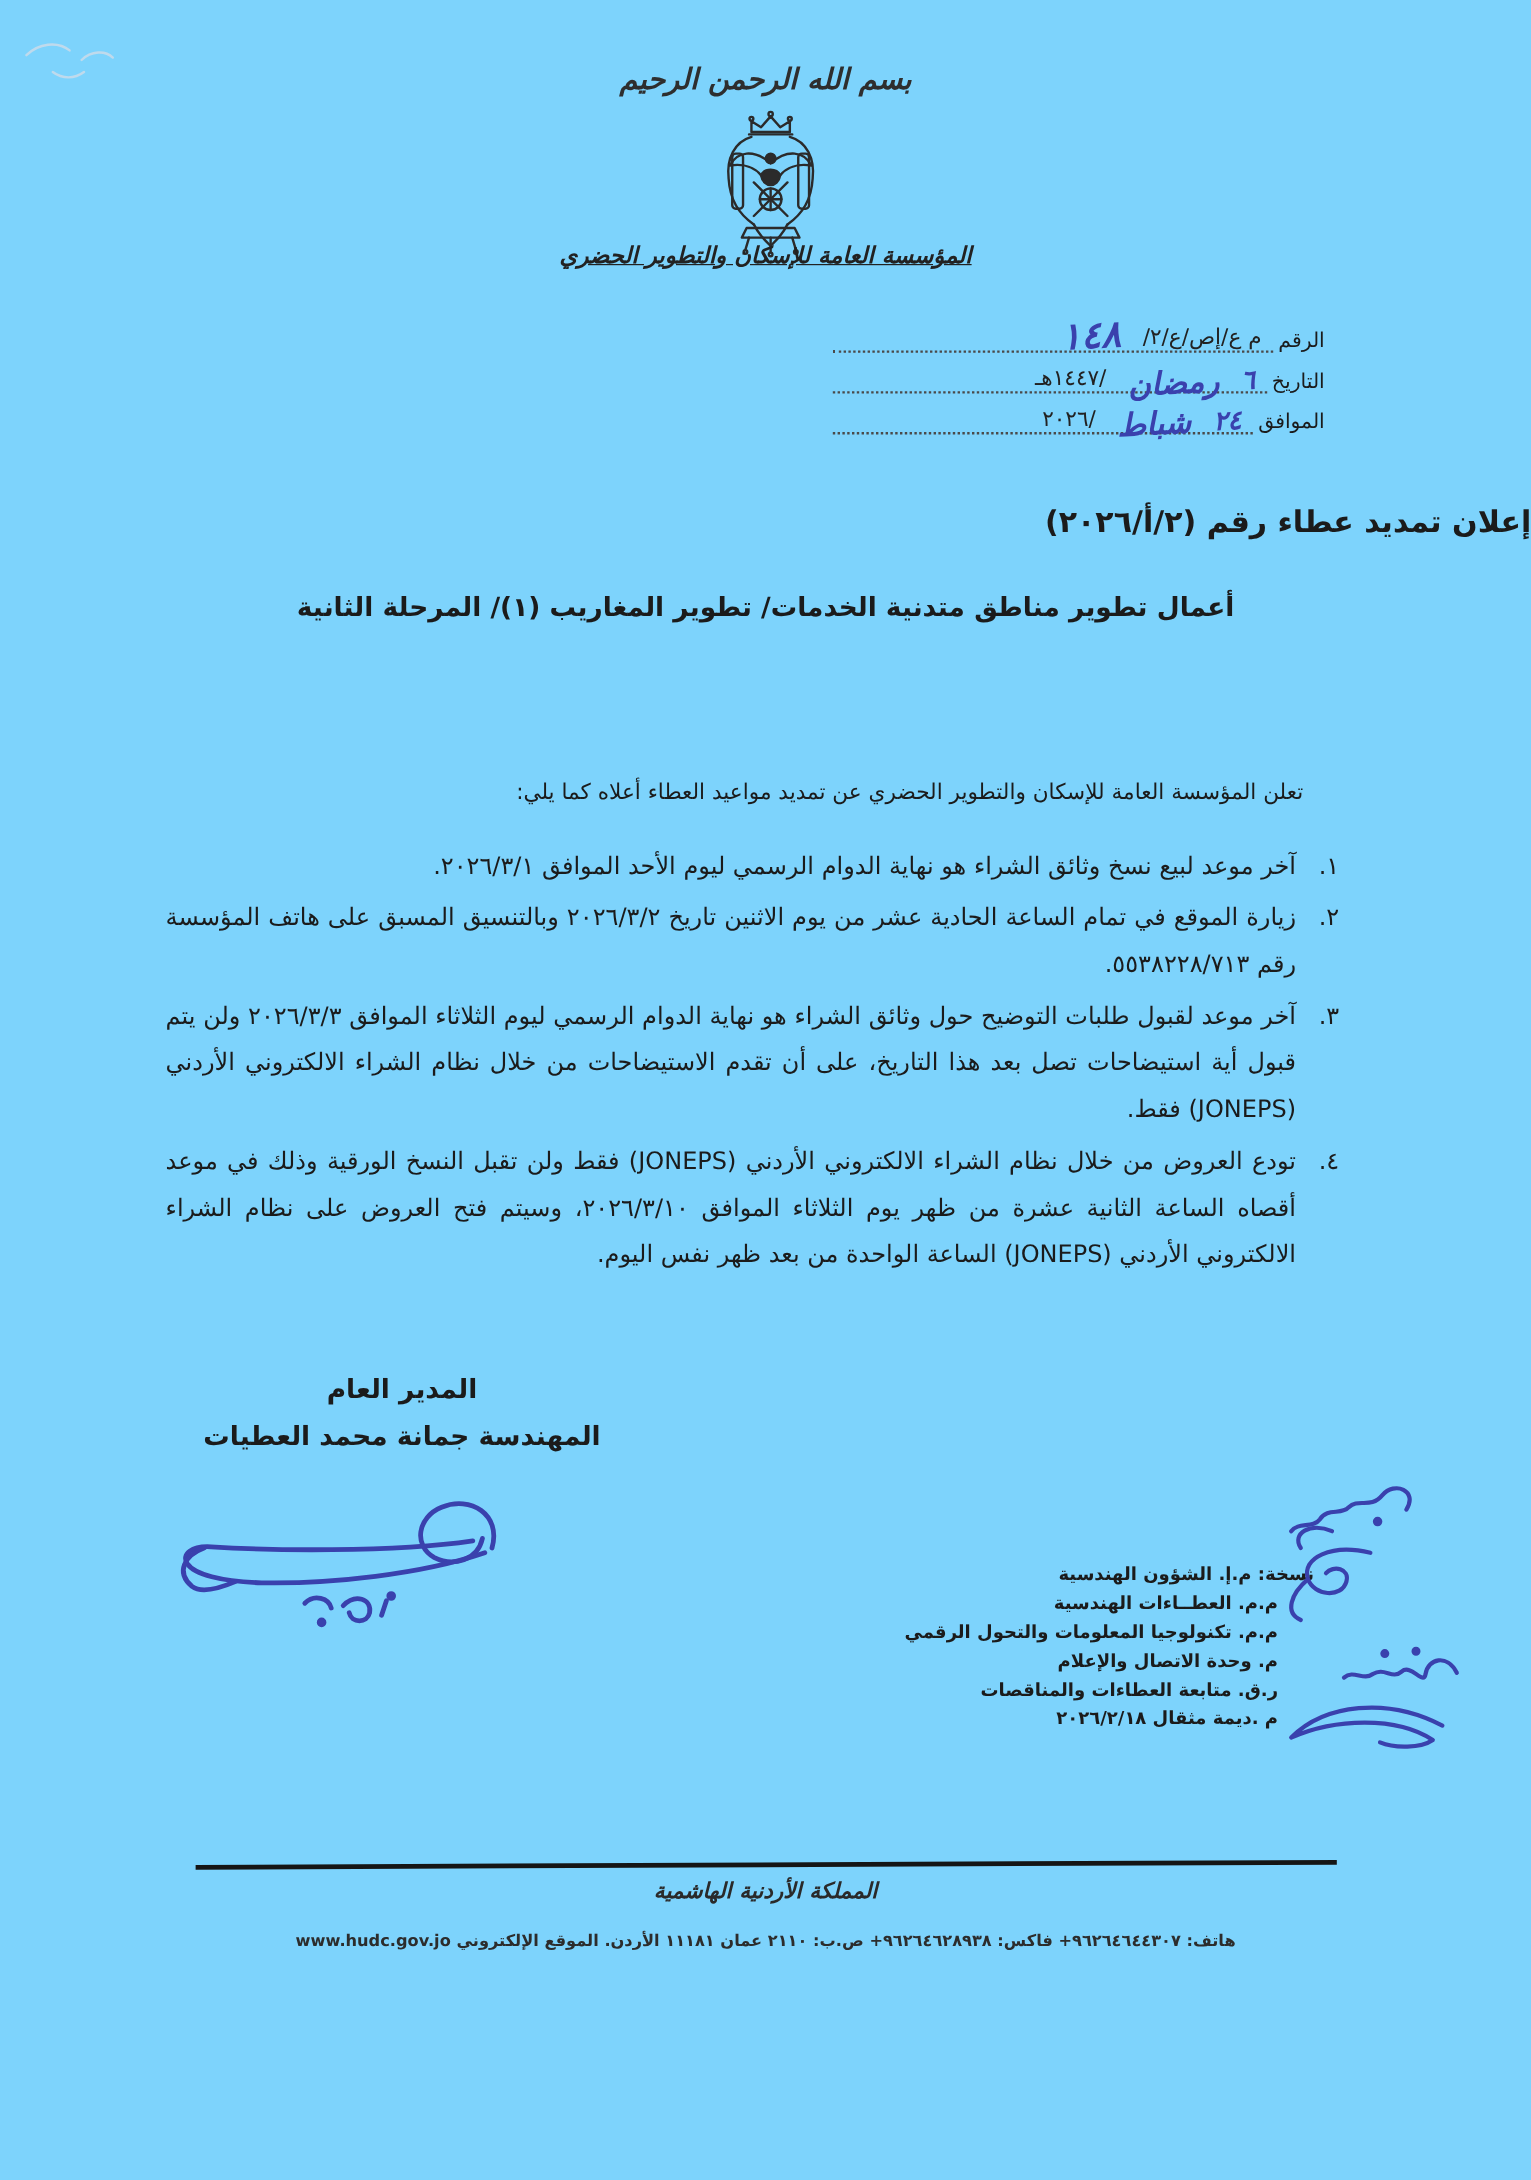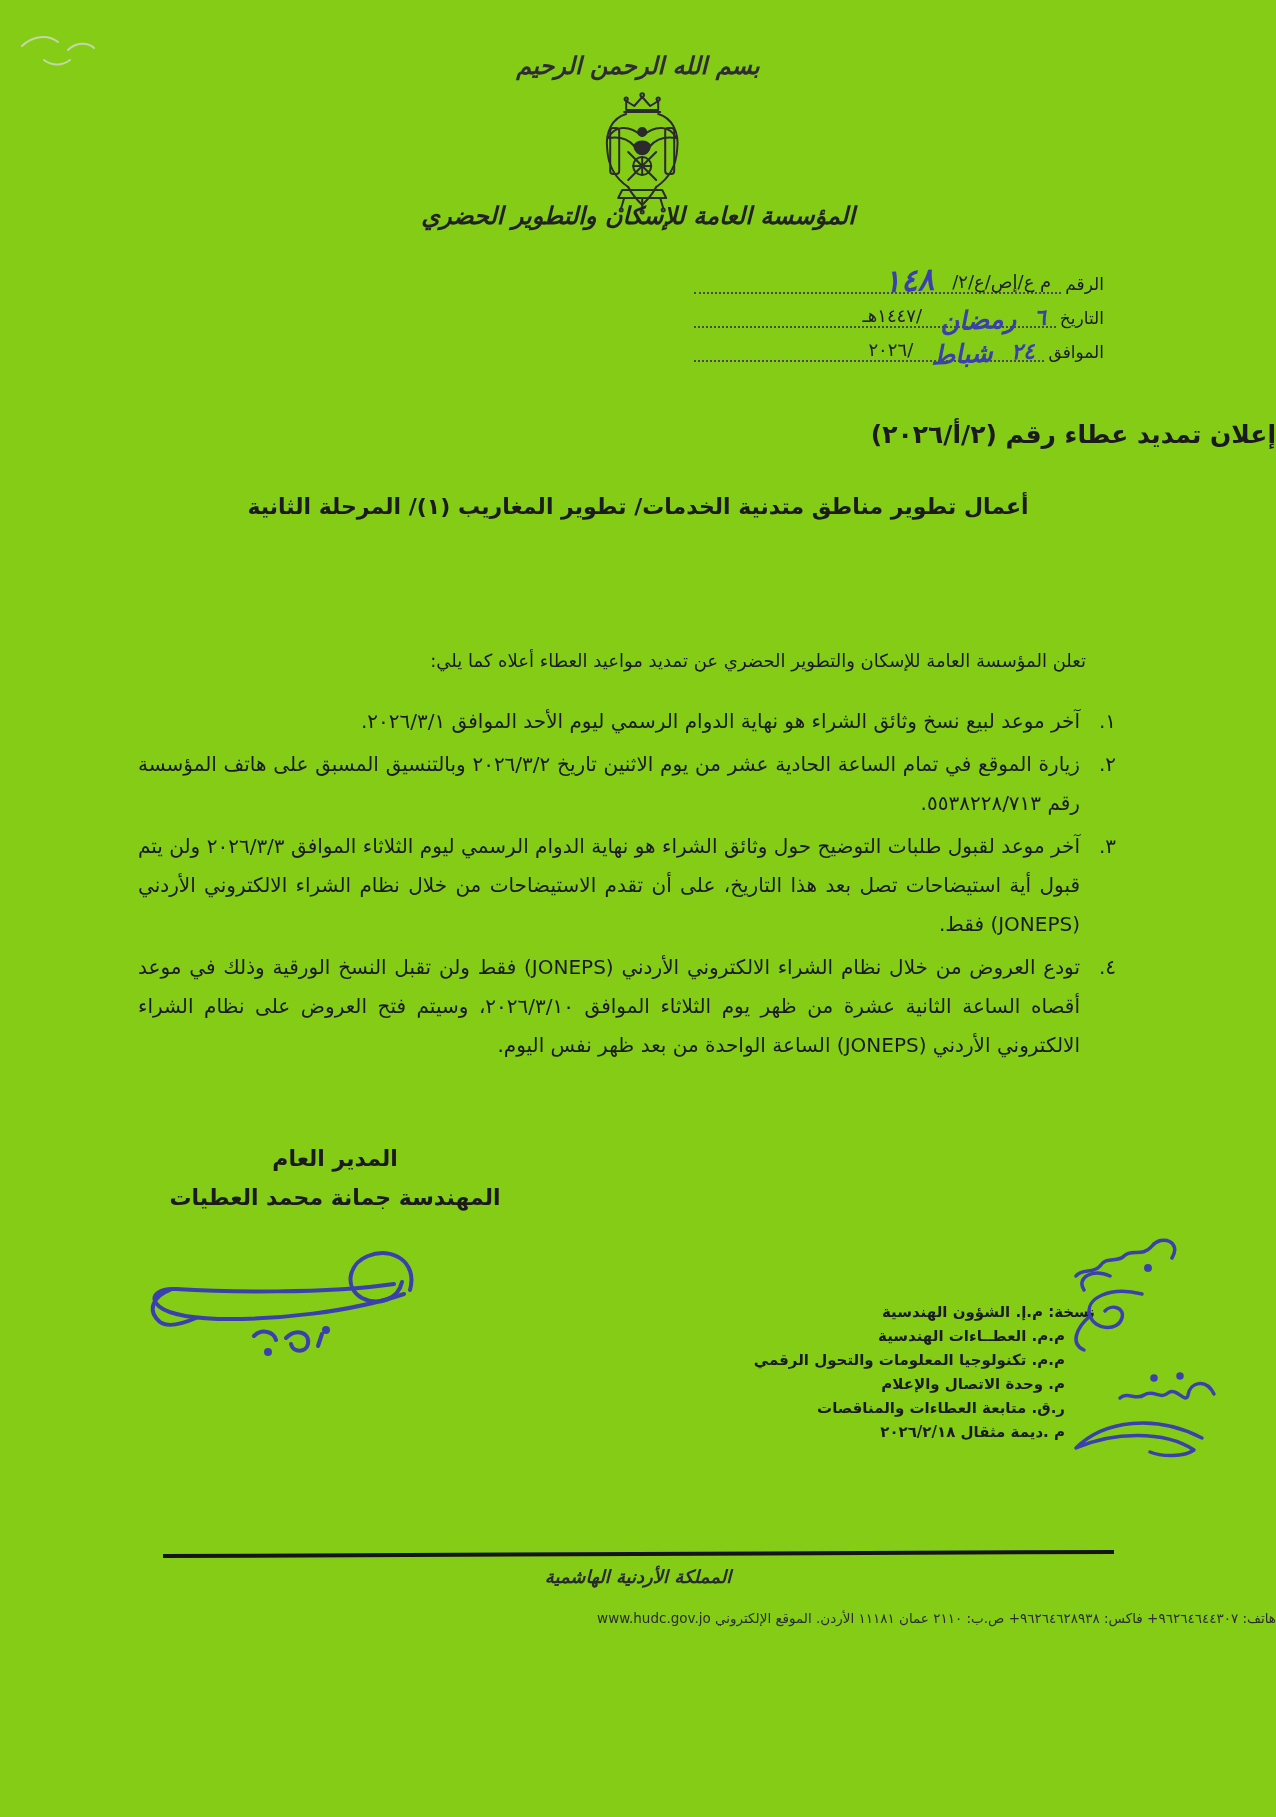--- a/index.html
+++ b/index.html
@@ -1,37 +1,38 @@
 <!DOCTYPE html>
 <html lang="ar" dir="rtl"><head>
 <meta charset="utf-8">
 <style>
   html,body{margin:0;padding:0;background:#ffffff;}
   .page{
     position:relative;
     width:1276px;height:1817px;
-    background:#84cc16;
+    background:#7dd3fc;
     font-family:"DejaVu Sans", sans-serif;
     color:#1b1b1b;
     overflow:hidden;
     direction:rtl;
   }
   
   .smudge{position:absolute;top:16px;left:14px;opacity:.7;}
 
   .bismillah{
     position:absolute;top:52px;left:0;right:0;
     text-align:center;font-size:24px;font-style:italic;font-weight:bold;
     letter-spacing:1px;color:#2e2e2e;
   }
   .coat{position:absolute;top:86px;left:50%;transform:translateX(-47%);}
   .org-calligraphy{
     position:absolute;top:202px;left:0;right:0;text-align:center;
-    font-size:24px;font-weight:bold;font-style:italic;color:#222;
+    font-size:19px;font-weight:bold;font-style:italic;color:#222;
     letter-spacing:0px;
+    text-decoration:underline;
   }
 
   
   .ref-block{position:absolute;top:260px;right:172px;width:410px;}
   .ref-line{display:flex;align-items:flex-end;height:34px;}
   .ref-label{font-size:17px;color:#1b1b1b;padding-left:4px;white-space:nowrap;}
   .ref-fill{
     flex:1;border-bottom:2px dotted #4a4a4a;
     display:flex;align-items:flex-end;gap:18px;padding:0 10px;
   }
@@ -81,22 +82,22 @@
 
   .footer-rule{
     position:absolute;top:1552px;left:163px;right:162px;height:4px;
     background:#151515;transform:rotate(-0.25deg);
   }
   .kingdom{
     position:absolute;top:1566px;left:0;right:0;text-align:center;
     font-size:18px;font-weight:bold;font-style:italic;color:#2a2a2a;
   }
   .contact{
-    position:absolute;top:1610px;left:0;right:0;
-    font-size:13.5px;color:#2c2c2c;
+    position:absolute;top:1610px;left:0;right:0;text-align:center;
+    font-size:13.5px;color:#2c2c2c;font-weight:bold;
   }
   svg{display:block;}
 </style>
 </head>
 <body>
 
 <div class="page">
 
   <svg class="smudge" width="120" height="60" viewBox="0 0 120 60">
     <g fill="none" stroke="#dcdde6" stroke-width="2" stroke-linecap="round">

